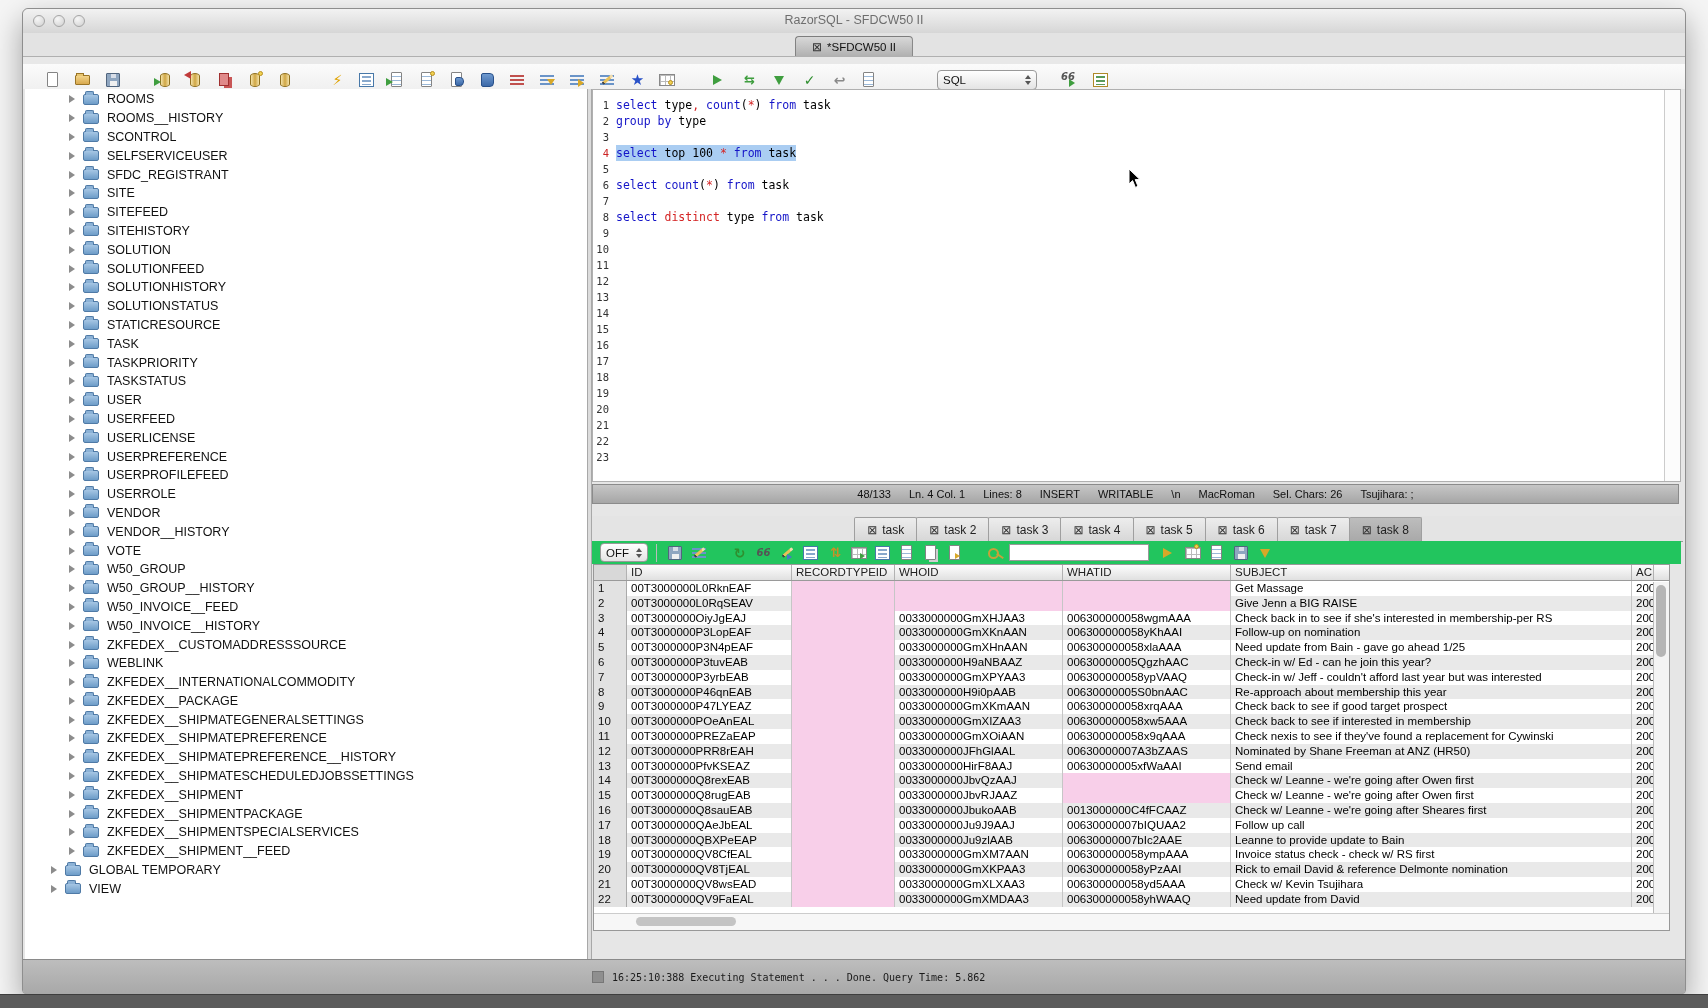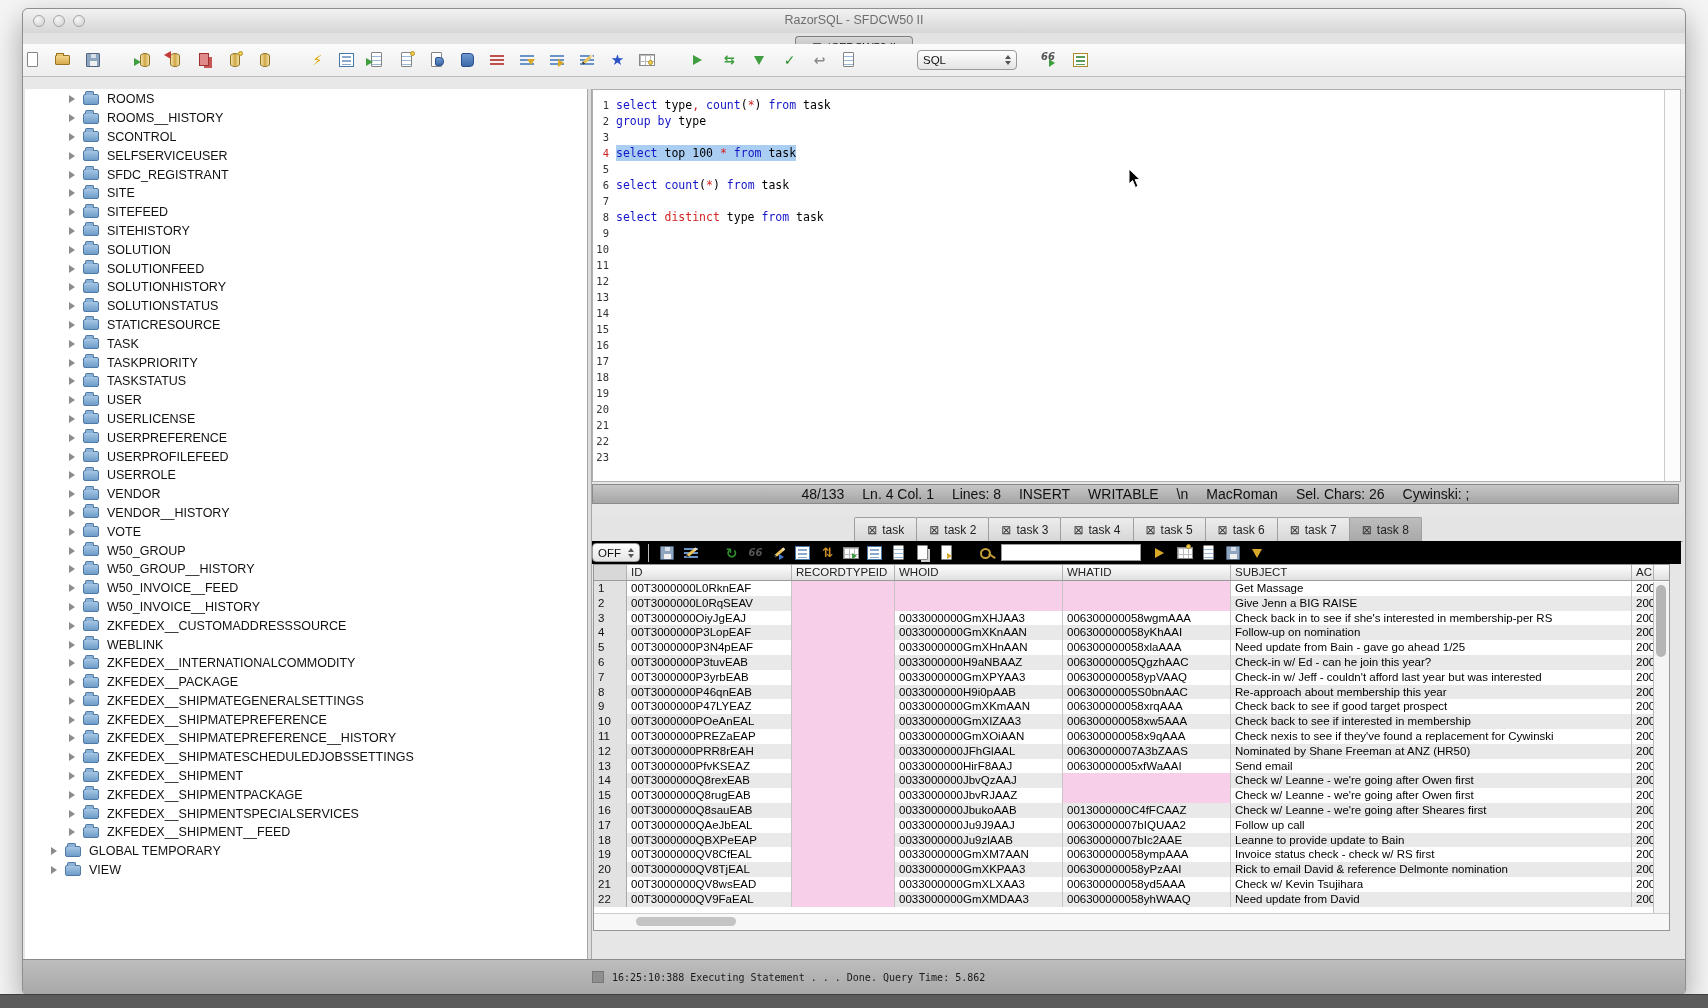--- a/index.html
+++ b/index.html
@@ -9,21 +9,21 @@
   
   .titlebar{position:absolute;left:0;top:0;right:0;height:24px;background:linear-gradient(#f2f2f2,#d6d6d6);border-bottom:1px solid #b4b4b4;border-radius:6px 6px 0 0}
   .traffic{position:absolute;left:10px;top:6px;display:flex}
   .tl{width:12px;height:12px;border-radius:50%;background:radial-gradient(circle at 35% 30%,#f7f7f7,#cfcfcf);border:1px solid #a5a5a5;margin-right:8px;box-sizing:border-box}
   .title{text-align:center;line-height:23px;font-size:12.5px;color:#6e6e6e}
   
   .docstrip{position:absolute;left:0;top:24px;right:0;height:23px;background:#e3e3e3;border-bottom:1px solid #b0b0b0}
   .doc-tab{position:absolute;left:50%;top:3px;transform:translateX(-50%);height:20px;padding:0 16px;display:flex;align-items:center;gap:5px;background:linear-gradient(#d8d8d8,#b1b1b1);border:1px solid #7e7e7e;border-bottom:none;border-radius:4px 4px 0 0;font-size:11.5px;color:#111;box-sizing:border-box}
   .boxx::before{content:"⊠";font-size:12px;color:#333;line-height:1}
   
-  .toolbar{position:absolute;left:0;top:35px;right:0;height:33px;background:linear-gradient(#fbfbfb,#ededed);border-bottom:1px solid #bdbdbd;display:flex;align-items:center;padding-left:0;gap:9px;box-sizing:border-box}
+  .toolbar{position:absolute;left:0;top:55px;right:0;height:33px;background:linear-gradient(#fbfbfb,#ededed);border-bottom:1px solid #bdbdbd;display:flex;align-items:center;padding-left:20px;gap:9px;box-sizing:border-box}
   .sp{width:13px;flex:none}
   .ic{position:relative;width:21px;height:20px;flex:none;display:inline-block}
   .ic i,.ic b{position:absolute;display:block;box-sizing:border-box}
   .sh-page{left:4px;top:2px;width:11px;height:15px;background:#fff;border:1px solid #848484;border-radius:1px}
   .sh-page.lined{background:repeating-linear-gradient(#fff 0 3px,#9ab8d8 3px 4px)}
   .sh-folder{left:2px;top:5px;width:15px;height:10px;background:linear-gradient(#f2d389,#d8a94e);border:1px solid #9a7426;border-radius:1px}
   .sh-folder::before{content:"";position:absolute;top:-3px;left:0;width:6px;height:2px;background:#e8c670;border:1px solid #9a7426;border-bottom:none}
   .sh-disk{left:3px;top:3px;width:14px;height:14px;background:#8fa6c0;border:1px solid #51657e;border-radius:1px}
   .sh-disk::before{content:"";position:absolute;left:3px;top:7px;width:7px;height:5px;background:#f0f0f0}
   .sh-disk::after{content:"";position:absolute;left:4px;top:0;width:5px;height:4px;background:#d8dee8}
@@ -80,27 +80,27 @@
   .editor{position:absolute;left:0;top:0;right:2px;height:393px;background:#fff;border:1px solid #b0b0b0;box-sizing:border-box}
   .lines{padding-top:7px}
   .eline{display:flex;height:16px;line-height:16px;font-family:"DejaVu Sans Mono",monospace;font-size:11.5px}
   .lnum{width:16px;text-align:right;margin-right:7px;color:#333;font-size:10.5px;flex:none}
   .lnum.cur{color:#cc2222}
   .ecode{white-space:pre}
   .ecode .kw{color:#1414c8}
   .ecode .rd{color:#d42424}
   .ecode.sel{background:#aacdf2}
   .evsb{position:absolute;top:0;right:0;bottom:0;width:15px;background:#fcfcfc;border-left:1px solid #ccc}
-  .edstatus{position:absolute;left:0;top:395px;right:4px;height:20px;background:linear-gradient(#c6c6c6,#a6a6a6);border:1px solid #8b8b8b;display:flex;justify-content:center;align-items:center;gap:18px;font-size:14px;color:#111;box-sizing:border-box}
+  .edstatus{position:absolute;left:0;top:395px;right:4px;height:20px;background:linear-gradient(#c6c6c6,#a6a6a6);border:1px solid #8b8b8b;display:flex;justify-content:center;align-items:center;gap:18px;font-size:11px;color:#111;box-sizing:border-box}
   
   .tabbar{position:absolute;left:0;top:427px;right:0;height:25px;border-bottom:1px solid #9a9a9a;display:flex;justify-content:center;align-items:flex-end;background:#e4e4e4}
   .rtab{height:24px;padding:0 12px;background:linear-gradient(#ededed,#d7d7d7);border:1px solid #9f9f9f;border-bottom:none;display:flex;align-items:center;gap:5px;font-size:12px;color:#222;border-radius:2px 2px 0 0;margin-right:-1px;box-sizing:border-box}
   .rtab.active{background:linear-gradient(#bdbdbd,#a9a9a9)}
   
-  .rtoolbar{position:absolute;left:0;top:452px;right:2px;height:23px;display:flex;align-items:center;gap:3px;padding-left:0;background:#000000;box-sizing:border-box}
+  .rtoolbar{position:absolute;left:0;top:452px;right:2px;height:23px;display:flex;align-items:center;gap:3px;padding-left:8px;background:#22c55e;box-sizing:border-box}
   .vsep{width:1px;height:18px;background:#bbb;margin:0 5px;flex:none}
   .rsearch{width:140px;height:17px;border:1px solid #999;background:#fff;font-size:11px;padding:0 3px;box-sizing:border-box}
   
   .grid{position:absolute;left:1px;top:475px;width:1077px;height:367px;border:1px solid #989898;background:#fff;box-sizing:border-box;overflow:hidden}
   .ghead{display:flex;height:16px;background:linear-gradient(#fdfdfd,#e0e0e0);border-bottom:1px solid #9a9a9a;font-size:11.5px;color:#222;box-sizing:border-box}
   .gc{box-sizing:border-box;border-right:1px solid #c6c6c6;padding:0 4px;white-space:nowrap;overflow:hidden;line-height:14px;font-size:11.5px}
   .ghead .gc{line-height:15px;border-right:1px solid #b2b2b2}
   .c0{width:33px;flex:none}.c1{width:165px;flex:none}.c2{width:103px;flex:none}.c3{width:168px;flex:none}.c4{width:168px;flex:none}.c5{width:401px;flex:none}.c6{width:22px;flex:none;border-right:none}
   .ghead .c0{background:#d8d8d8}
   .gbody{height:326px;overflow:hidden}
@@ -338,20 +338,25 @@
       <span class="fold"></span>
       <span class="tlabel">TASKSTATUS</span>
     </div>
 
     <div class="trow" data-level="1">
       <span class="tri"></span>
       <span class="fold"></span>
       <span class="tlabel">USER</span>
     </div>
 
+    <div class="trow" data-level="1">
+      <span class="tri"></span>
+      <span class="fold"></span>
+      <span class="tlabel">USERFEED</span>
+    </div>
 
     <div class="trow" data-level="1">
       <span class="tri"></span>
       <span class="fold"></span>
       <span class="tlabel">USERLICENSE</span>
     </div>
 
     <div class="trow" data-level="1">
       <span class="tri"></span>
       <span class="fold"></span>
@@ -610,21 +615,21 @@
     <span class="sitem">INSERT</span>
 
     <span class="sitem">WRITABLE</span>
 
     <span class="sitem">\n</span>
 
     <span class="sitem">MacRoman</span>
 
     <span class="sitem">Sel. Chars: 26</span>
 
-    <span class="sitem">Cywinski: ;</span>
+    <span class="sitem">Tsujihara: ;</span>
   </div>
 
       <div class="tabbar">
     <div class="rtab">
       <span class="boxx"></span>
       <span class="rtlabel">task</span>
     </div>
 
     <div class="rtab">
       <span class="boxx"></span>

